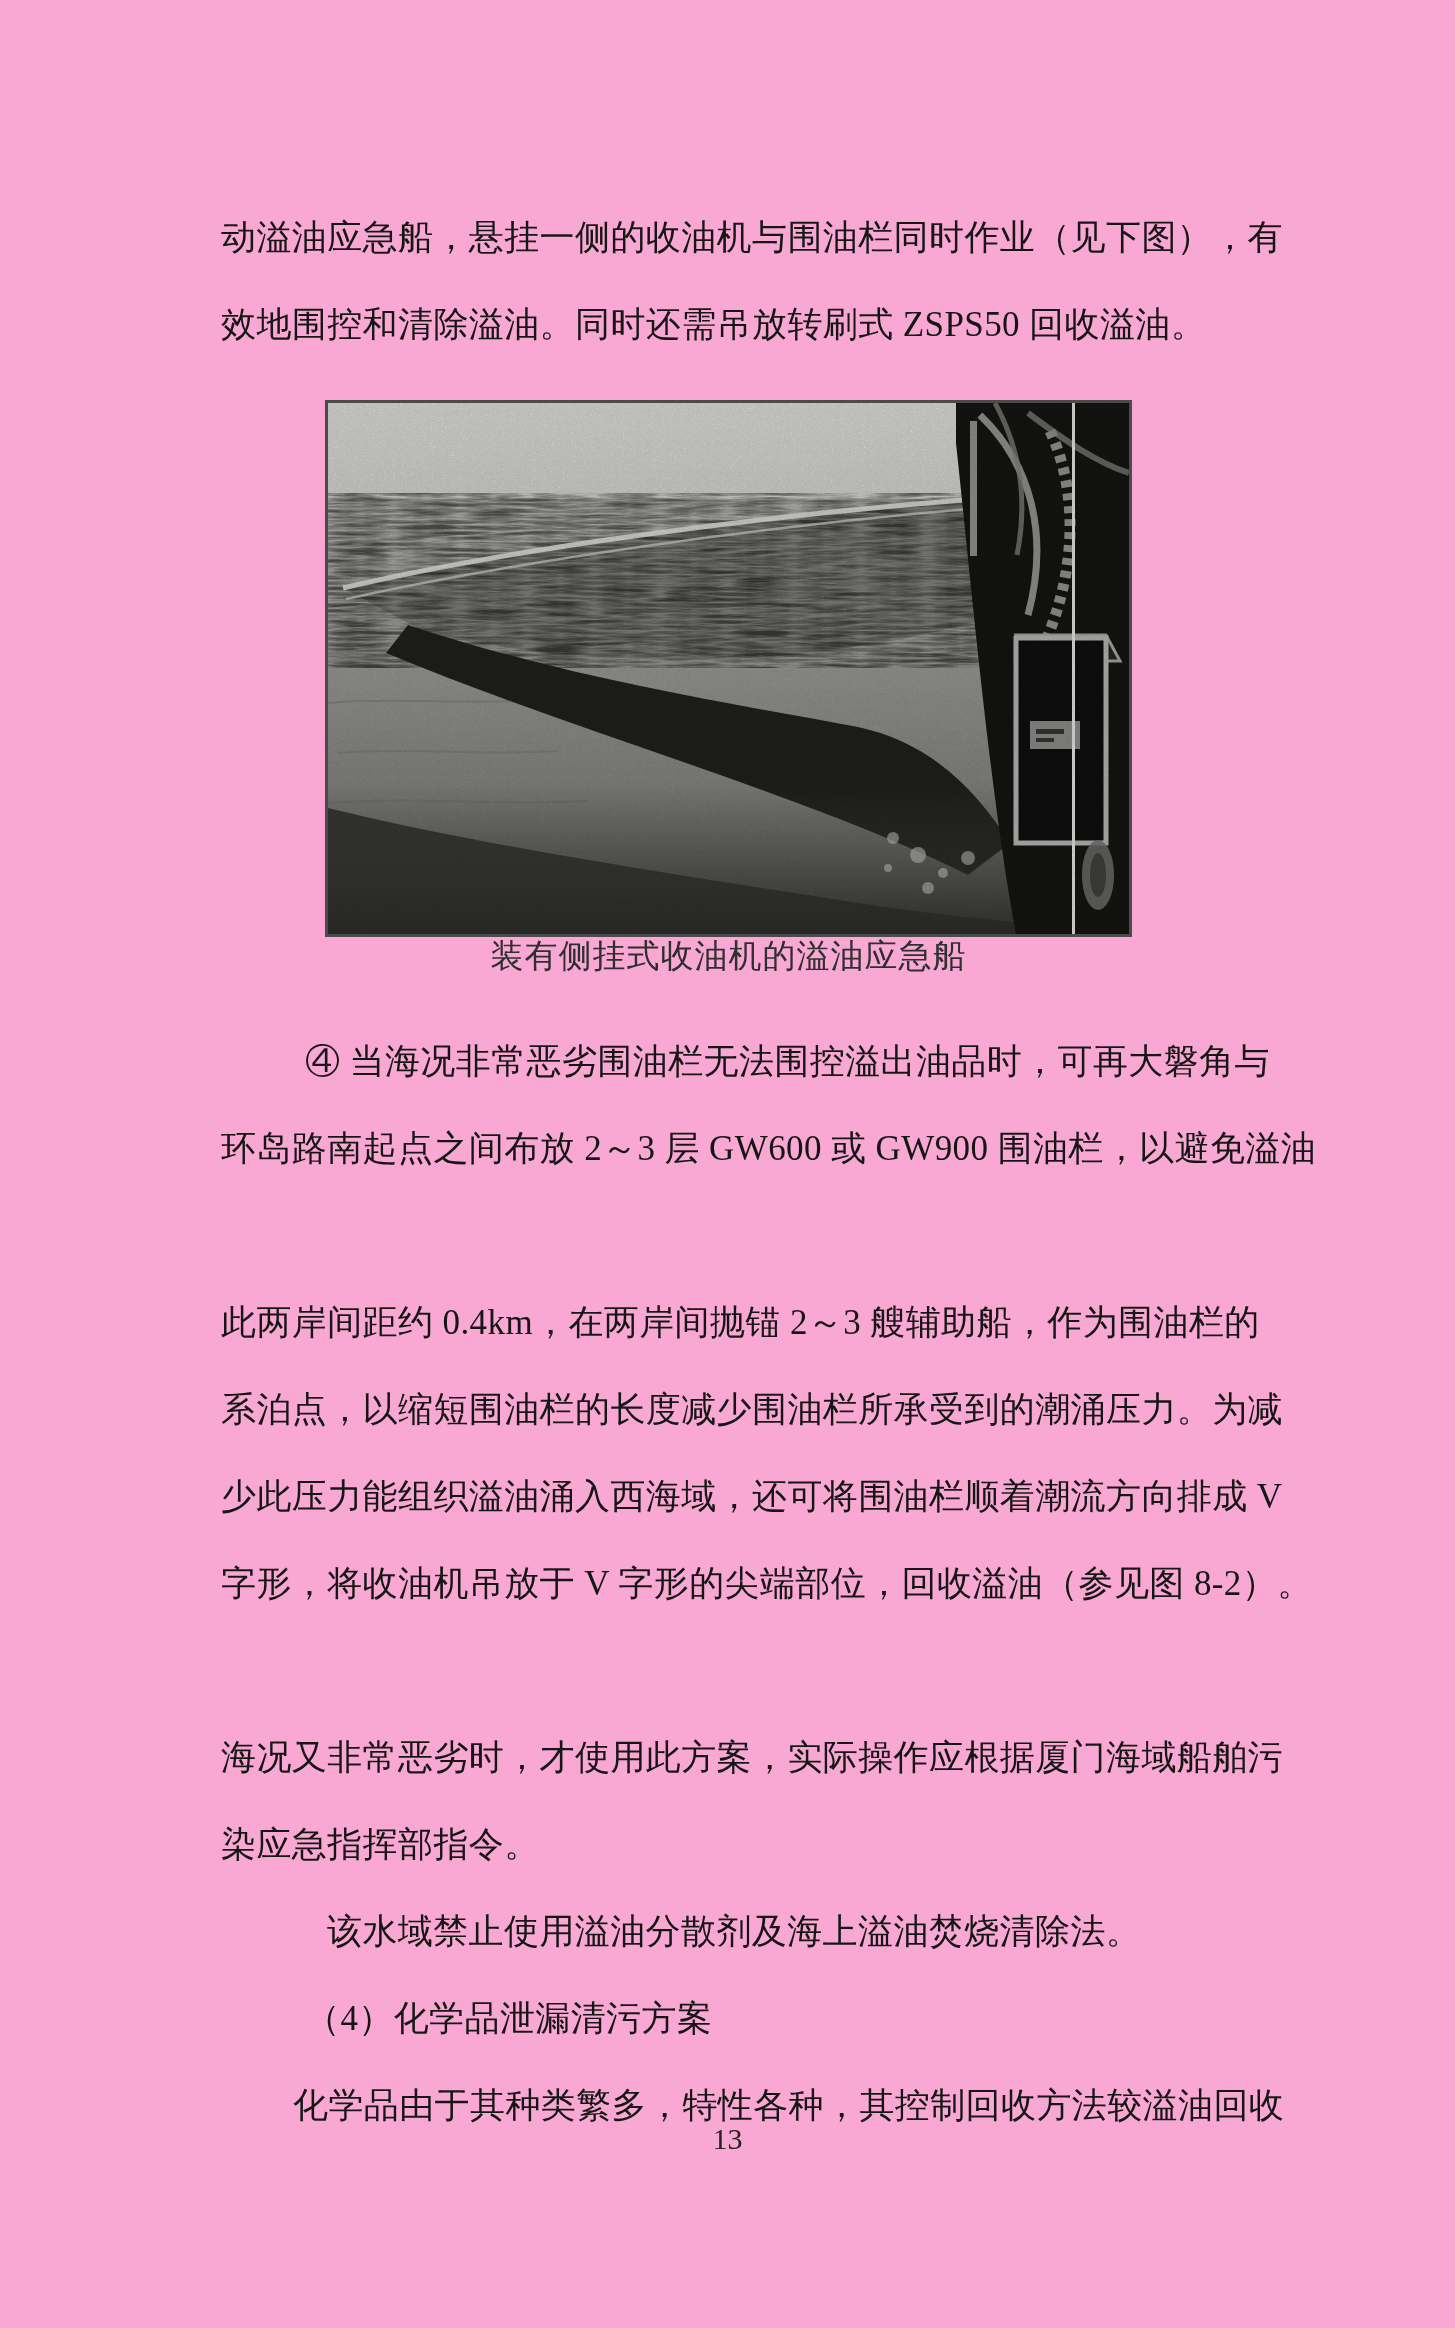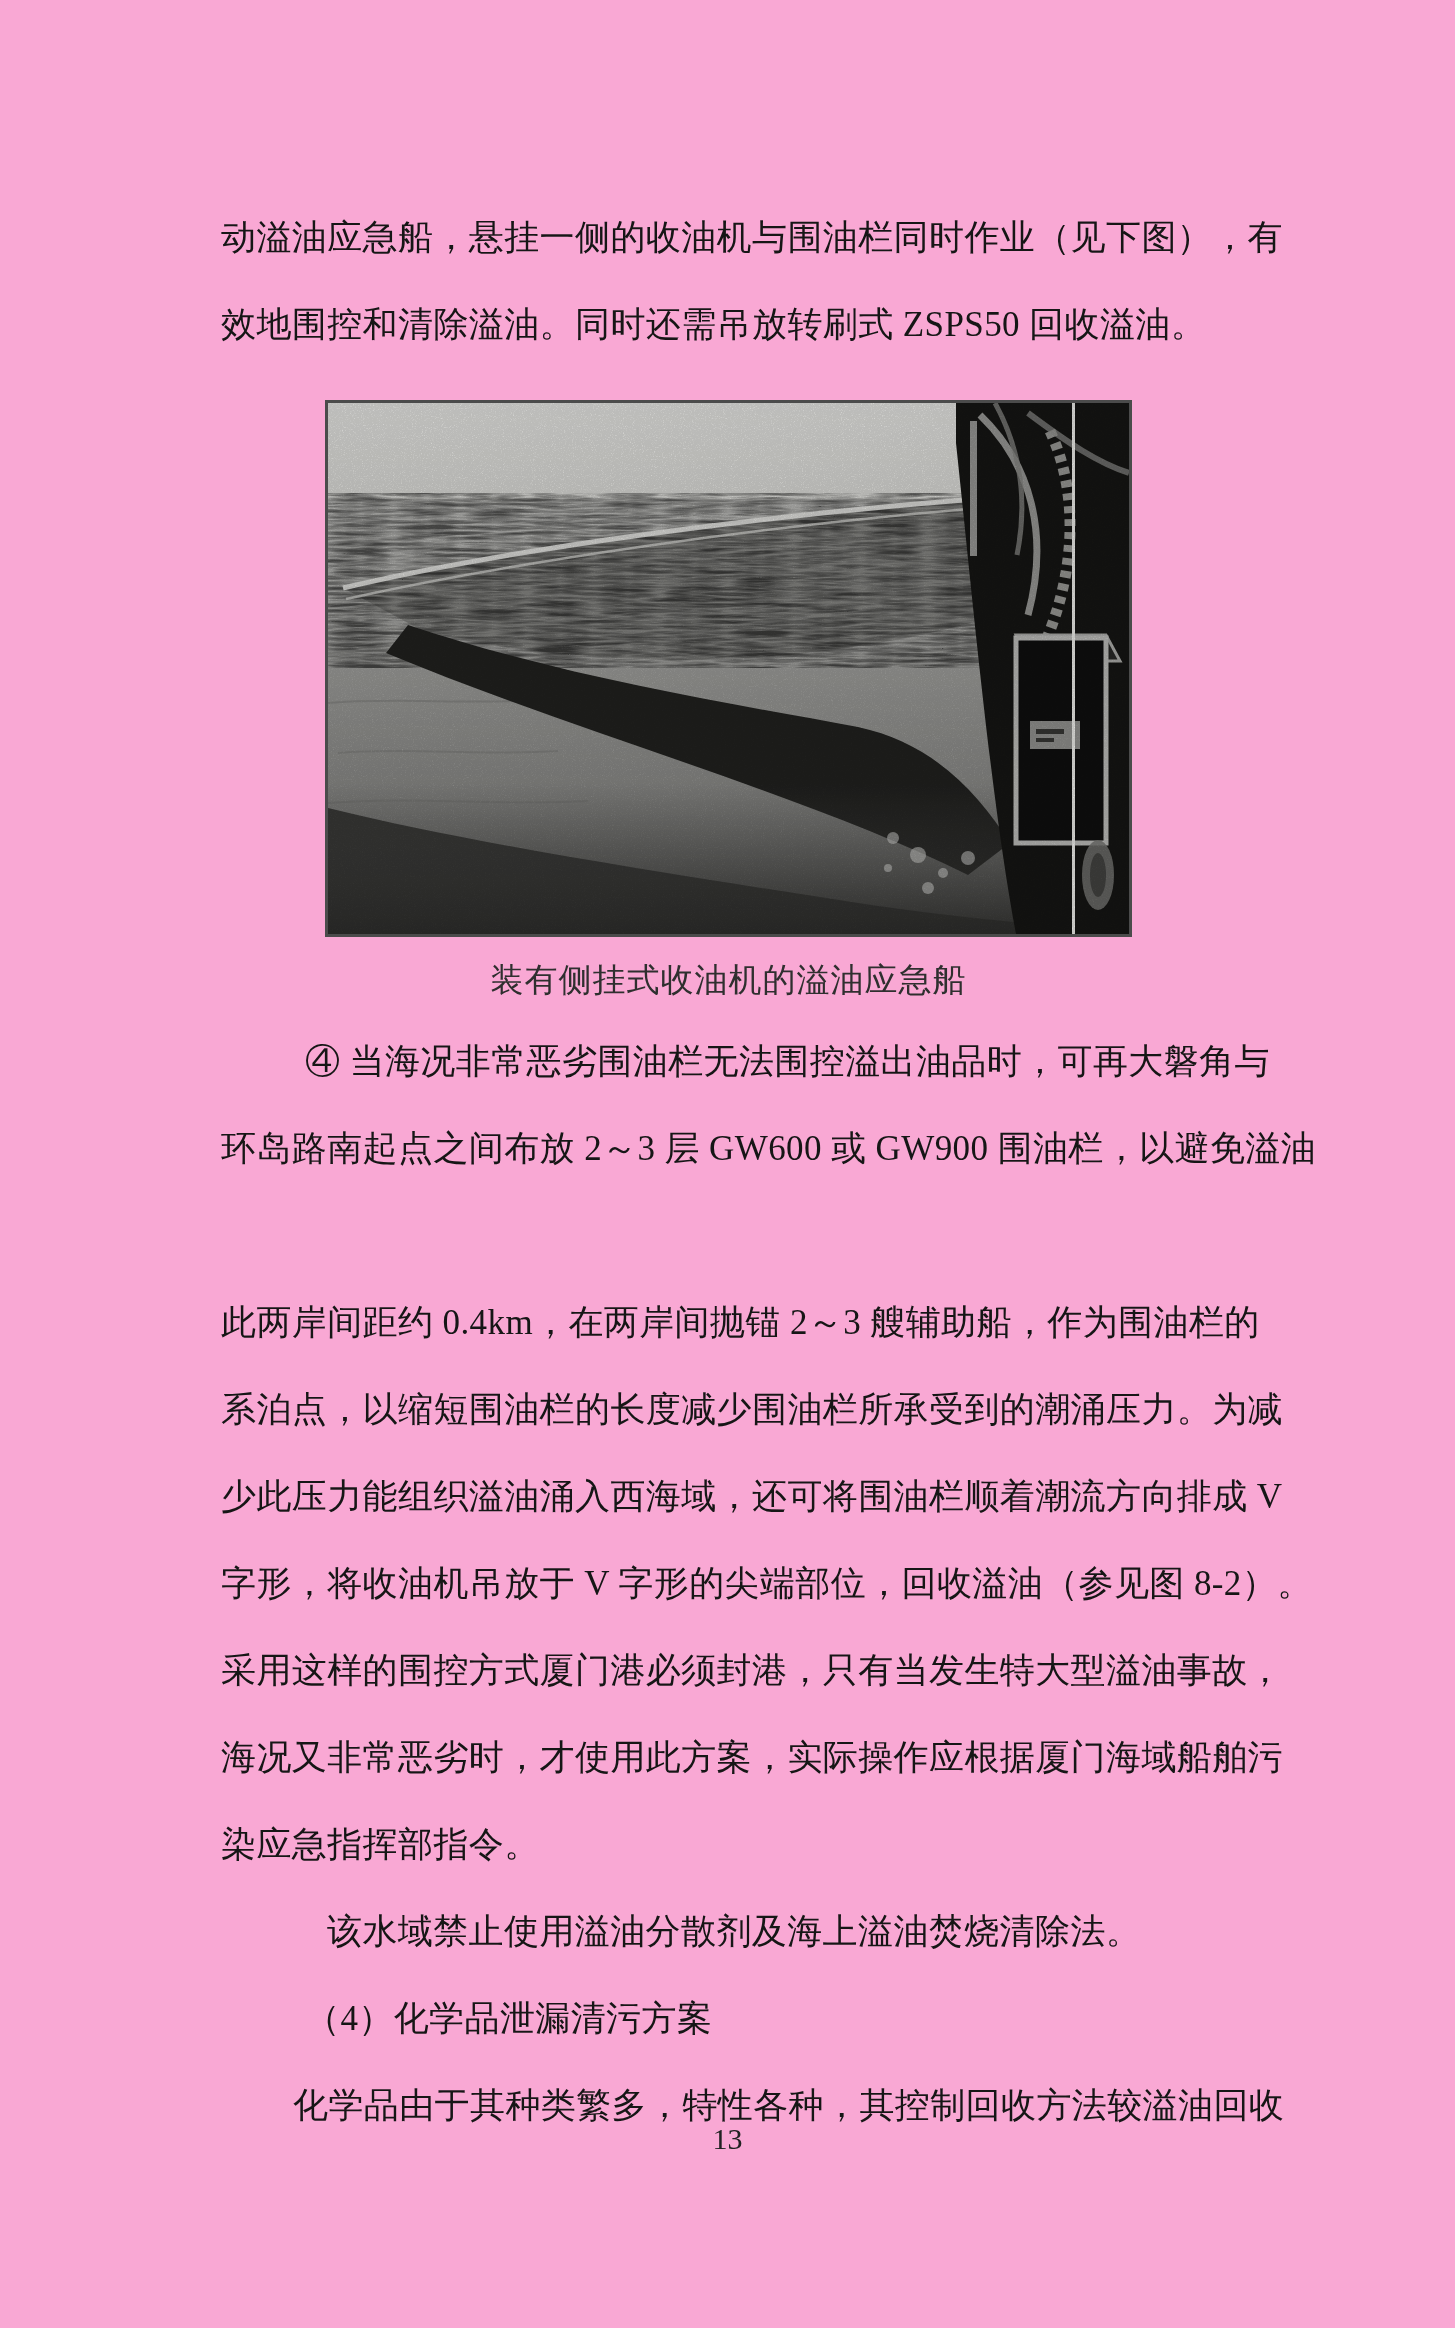--- a/index.html
+++ b/index.html
@@ -111,29 +111,28 @@
         <ellipse cx="770" cy="472" rx="16" ry="35" fill="#7c7c79" opacity="0.85"></ellipse>
         <ellipse cx="770" cy="472" rx="8" ry="22" fill="#474745"></ellipse>
       </g>
 
       <rect x="744" y="0" width="3" height="531" fill="#fbfbf8"></rect>
 
       <rect x="0" y="0" width="801" height="531" filter="url(#grain)" opacity="0.22"></rect>
     </svg>
   </div>
 
-  <div class="caption" style="top:958px">装有侧挂式收油机的溢油应急船</div>
+  <div class="caption" style="top:934px">装有侧挂式收油机的溢油应急船</div>
 
   <div class="tline" style="top:1038px;padding-left:84px">④ 当海况非常恶劣围油栏无法围控溢出油品时，可再大磐角与</div>
   <div class="tline" style="top:1125px">环岛路南起点之间布放 2～3 层 GW600 或 GW900 围油栏，以避免溢油</div>
   <div class="tline" style="top:1299px">此两岸间距约 0.4km，在两岸间抛锚 2～3 艘辅助船，作为围油栏的</div>
   <div class="tline" style="top:1473px">少此压力能组织溢油涌入西海域，还可将围油栏顺着潮流方向排成 V</div>
   <div class="tline" style="top:1386px">系泊点，以缩短围油栏的长度减少围油栏所承受到的潮涌压力。为减</div>
   <div class="tline" style="top:1560px">字形，将收油机吊放于 V 字形的尖端部位，回收溢油（参见图 8-2）。</div>
-  <div class="tline" style="top:1647px">采用这样的围控方式厦门港必须封港，只有当发生特大型溢油事故，</div>
   <div class="tline" style="top:1734px">海况又非常恶劣时，才使用此方案，实际操作应根据厦门海域船舶污</div>
   <div class="tline" style="top:1908px;padding-left:106px">该水域禁止使用溢油分散剂及海上溢油焚烧清除法。</div>
 
   <div class="tline" style="top:1821px">染应急指挥部指令。</div>
 
   <div class="tline" style="top:1995px;padding-left:84px">（4）化学品泄漏清污方案</div>
 
   <div class="tline" style="top:2082px;padding-left:72px">化学品由于其种类繁多，特性各种，其控制回收方法较溢油回收</div>
 
   <div class="pagenum">13</div>

